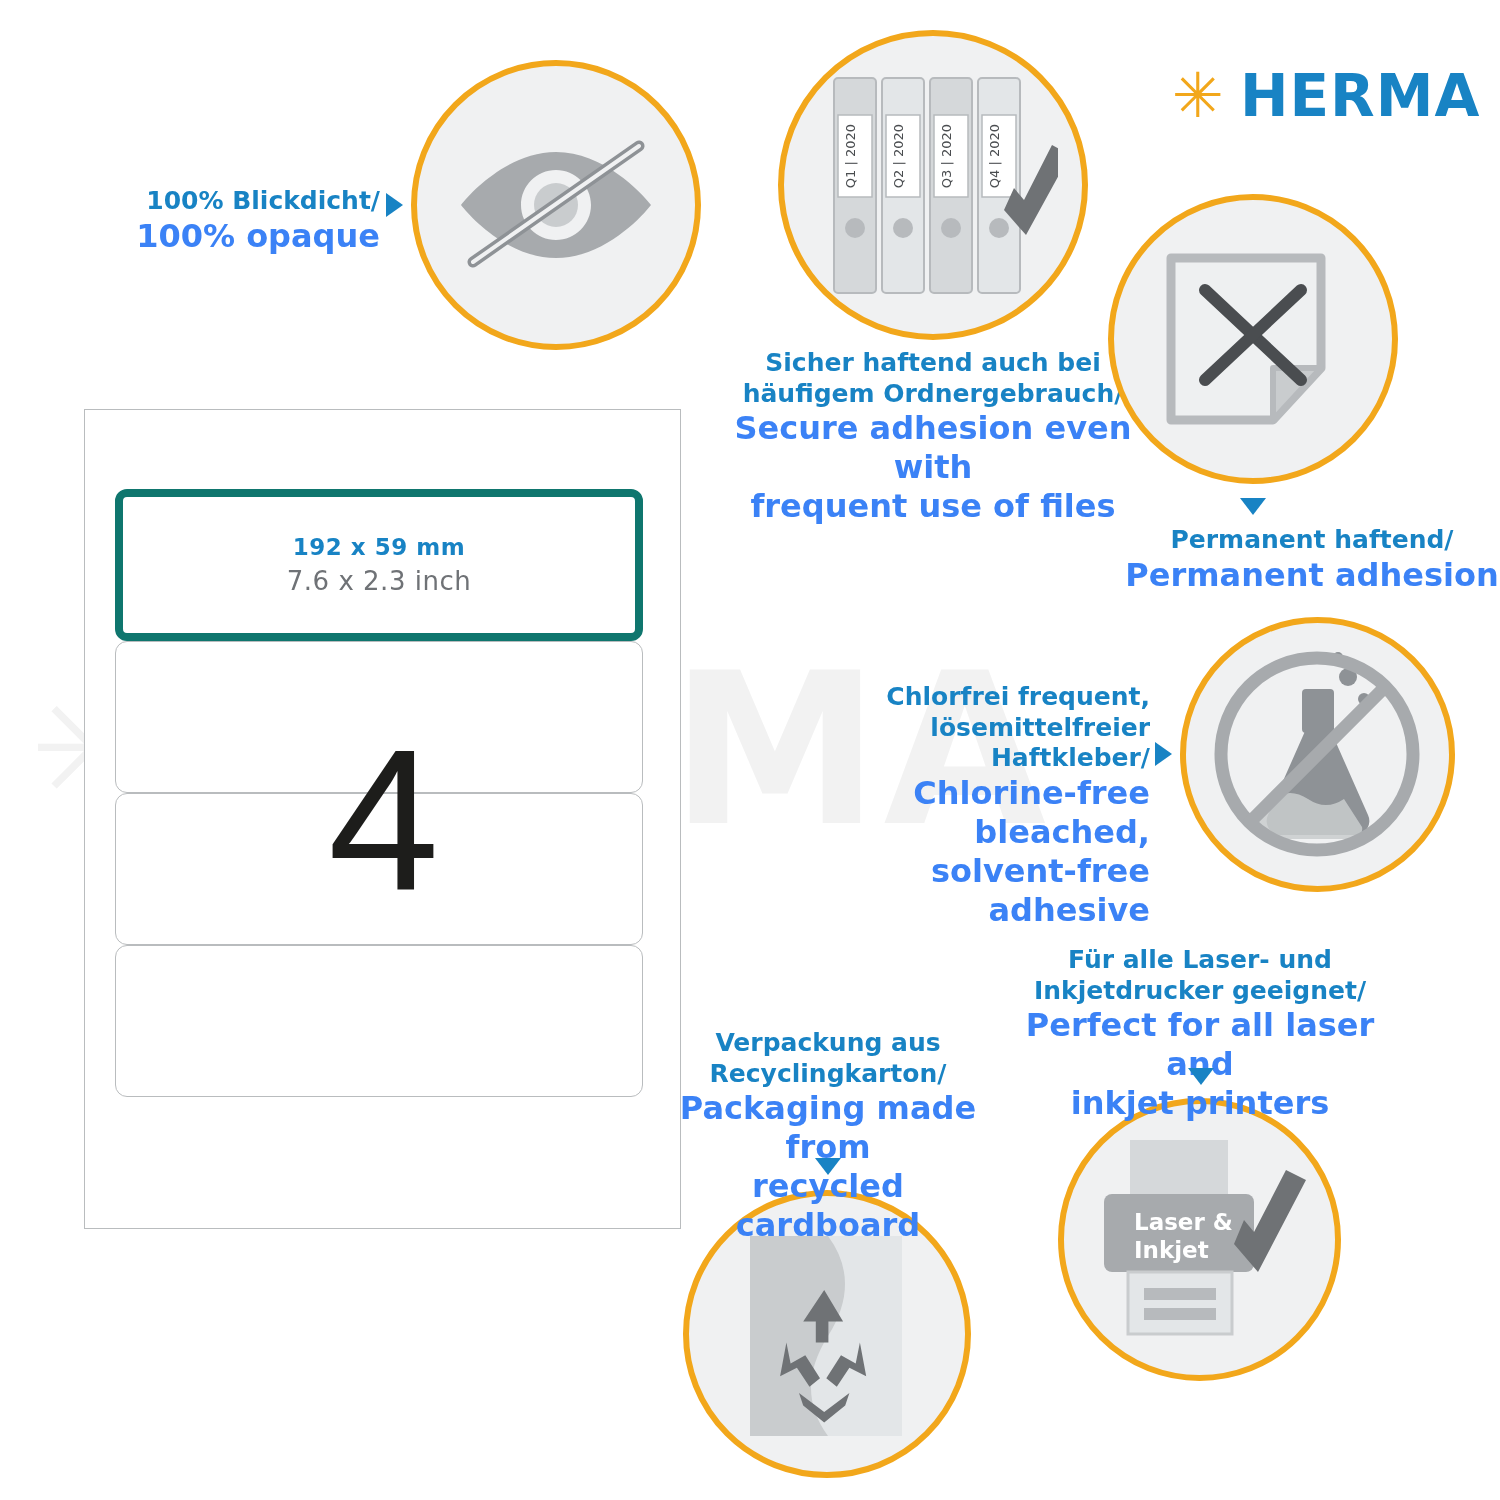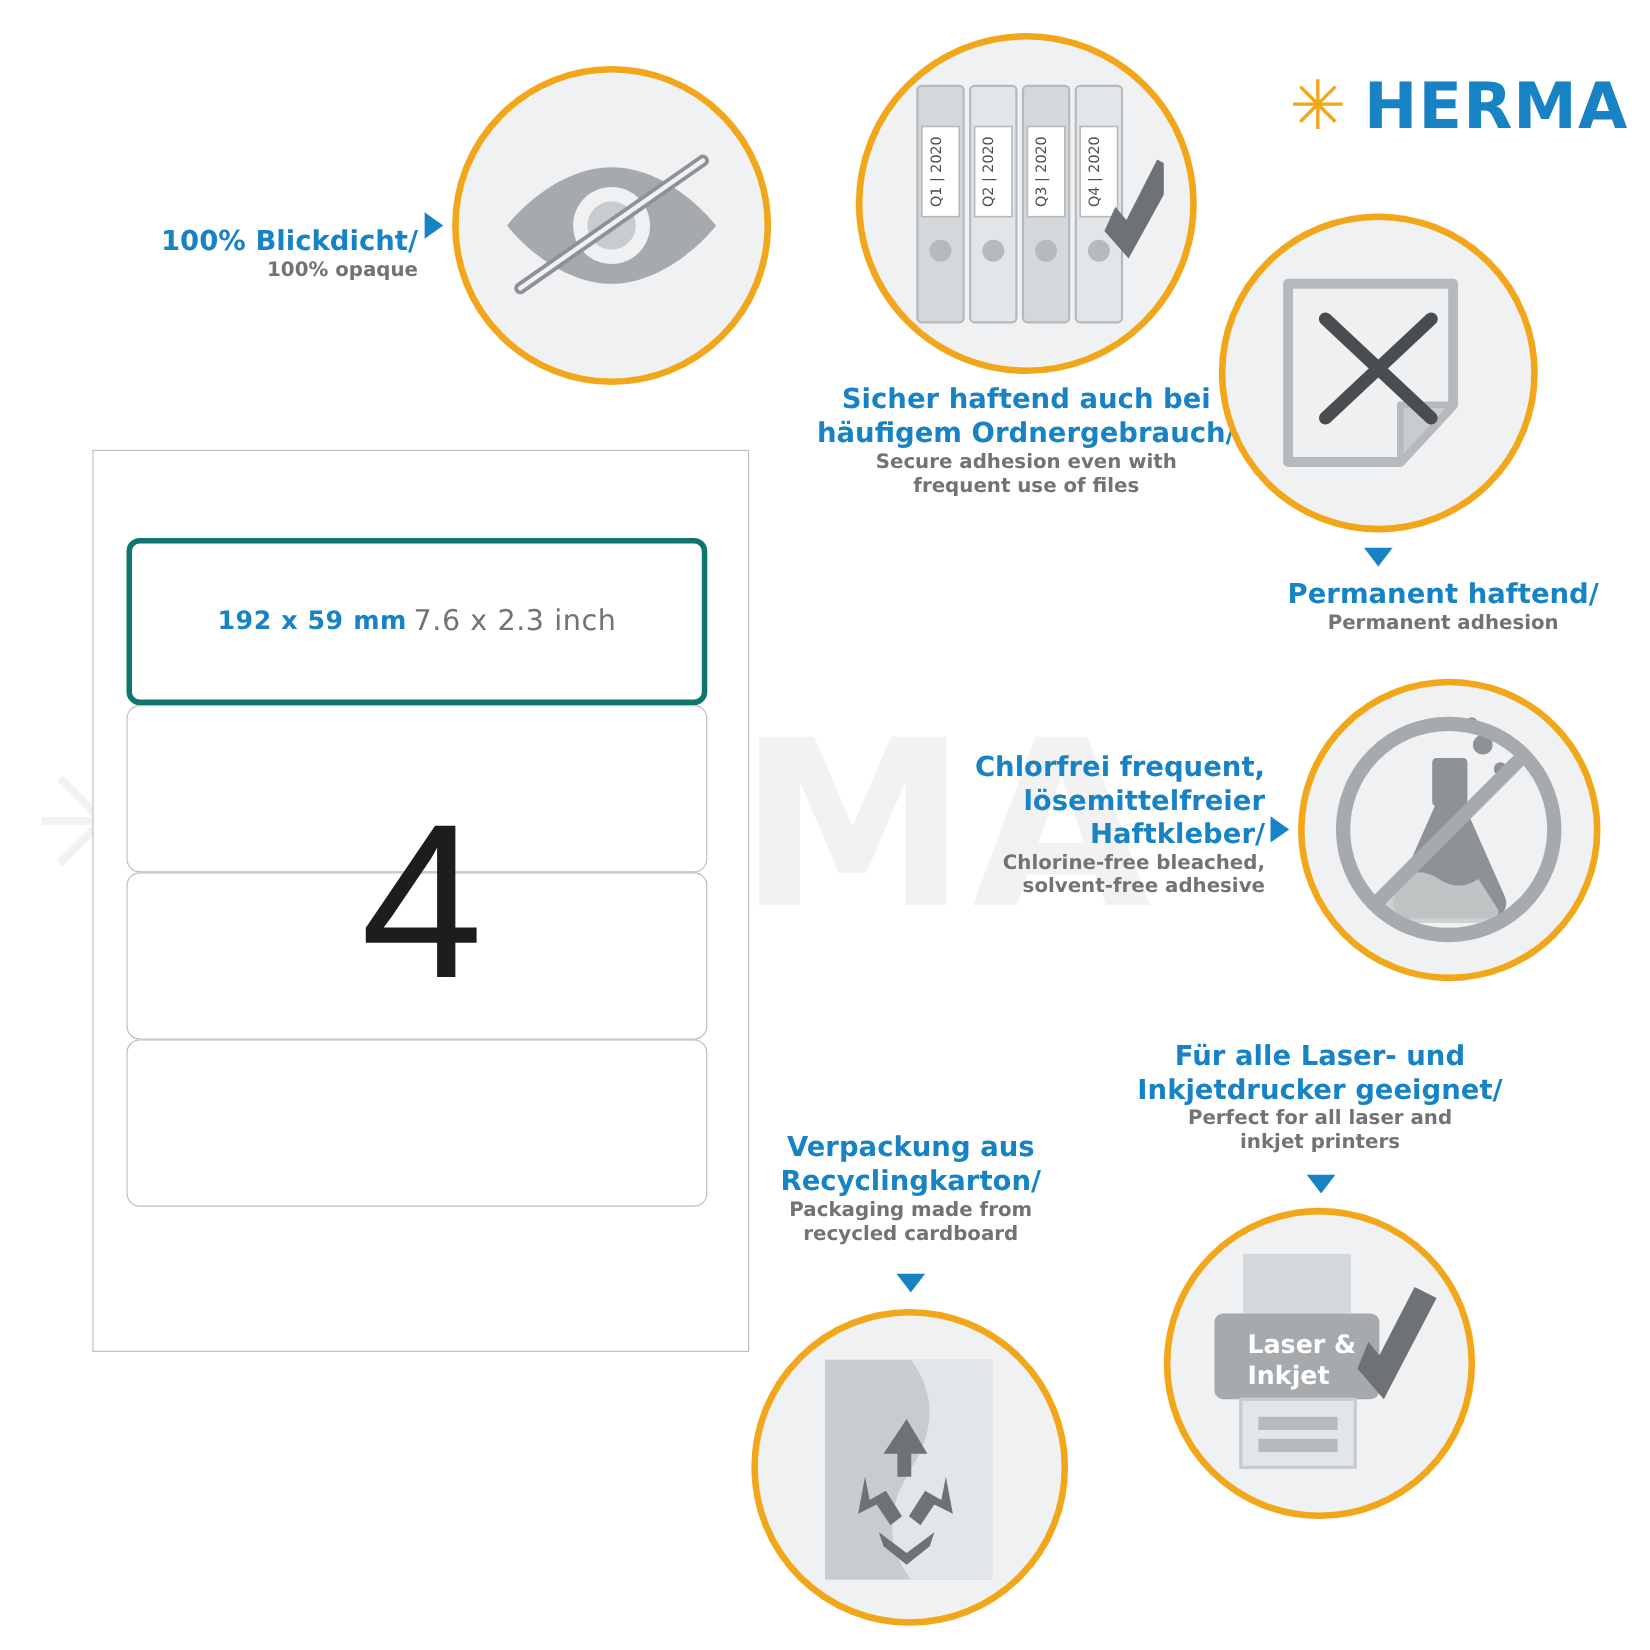--- a/index.html
+++ b/index.html
@@ -27,22 +27,22 @@
   
   .sheet{
     position:absolute;left:84px;top:409px;width:597px;height:820px;
     border:1px solid #b9bcbe;background:#fff;box-sizing:border-box;
   }
   .label{
     position:absolute;left:30px;width:528px;height:152px;
     border:1px solid #b9bcbe;border-radius:12px;box-sizing:border-box;background:#fff;
   }
   .label.first{
-    border:5px solid #0f766e;
-    display:flex;flex-direction:row;align-items:center;justify-content:center;gap:6px;text-align:right;
+    border:8px solid #0f766e;
+    display:flex;flex-direction:column;align-items:center;justify-content:center;gap:6px;text-align:right;
   }
   .lbl-dim-mm{color:#1883c4;font-weight:bold;font-size:23px;letter-spacing:.5px;}
   .lbl-dim-in{color:#6f7276;font-size:26px;letter-spacing:.5px;}
   .count{
     position:absolute;left:0;top:0;width:597px;height:820px;
     display:flex;align-items:center;justify-content:center;
     font-size:200px;color:#1d1d1b;font-family:"Liberation Sans", sans-serif;
     pointer-events:none;
   }
 
@@ -50,21 +50,21 @@
   .circle{
     position:absolute;border-radius:50%;
     border:6px solid #f2a71b;background:#f0f1f2;
     display:flex;align-items:center;justify-content:center;
     box-sizing:border-box;
   }
 
   
   .caption{position:absolute;line-height:1.22;}
   .caption .de{color:#1883c4;font-weight:bold;font-size:25px;}
-  .caption .en{color:#737373;font-weight:bold;font-size:18px;}
+  .caption .en{color:#3b82f6;font-weight:bold;font-size:32px;}
   .caption.right{text-align:right;}
   .caption.center{text-align:center;}
 
   
   .tri{position:absolute;width:0;height:0;}
   .tri.right{border-top:12px solid transparent;border-bottom:12px solid transparent;border-left:17px solid #1883c4;}
   .tri.down{border-left:13px solid transparent;border-right:13px solid transparent;border-top:17px solid #1883c4;}
 
   svg{display:block;}
 </style>
@@ -97,21 +97,21 @@
   <div class="circle" style="left:411px;top:60px;width:290px;height:290px;">
     <svg width="210" height="150" viewBox="0 0 210 150">
       <g fill="#a7aaad">
         <path d="M105 22C58 22 20 62 10 75c10 13 48 53 95 53s85-40 95-53c-10-13-48-53-95-53zm0 88c-19.3 0-35-15.7-35-35s15.7-35 35-35 35 15.7 35 35-15.7 35-35 35z"></path>
         <circle cx="105" cy="75" r="22" fill="#c9ccce"></circle>
       </g>
       <line x1="22" y1="132" x2="188" y2="16" stroke="#8e9296" stroke-width="11" stroke-linecap="round"></line>
       <line x1="22" y1="132" x2="188" y2="16" stroke="#f0f1f2" stroke-width="4" stroke-linecap="round"></line>
     </svg>
   </div>
-  <div class="caption right" style="left:110px;top:204px;width:270px;">
+  <div class="caption right" style="left:110px;top:186px;width:270px;">
     <div class="de">100% Blickdicht/</div>
     <div class="en">100% opaque</div>
   </div>
   <div class="tri right" style="left:386px;top:193px;"></div>
 
   <div class="circle" style="left:778px;top:30px;width:310px;height:310px;">
     <svg width="250" height="250" viewBox="0 0 250 250">
       <g>
         <rect x="26" y="18" width="42" height="215" rx="4" fill="#d5d8da" stroke="#b7babd" stroke-width="2"></rect>
         <rect x="74" y="18" width="42" height="215" rx="4" fill="#e3e6e8" stroke="#b7babd" stroke-width="2"></rect>

